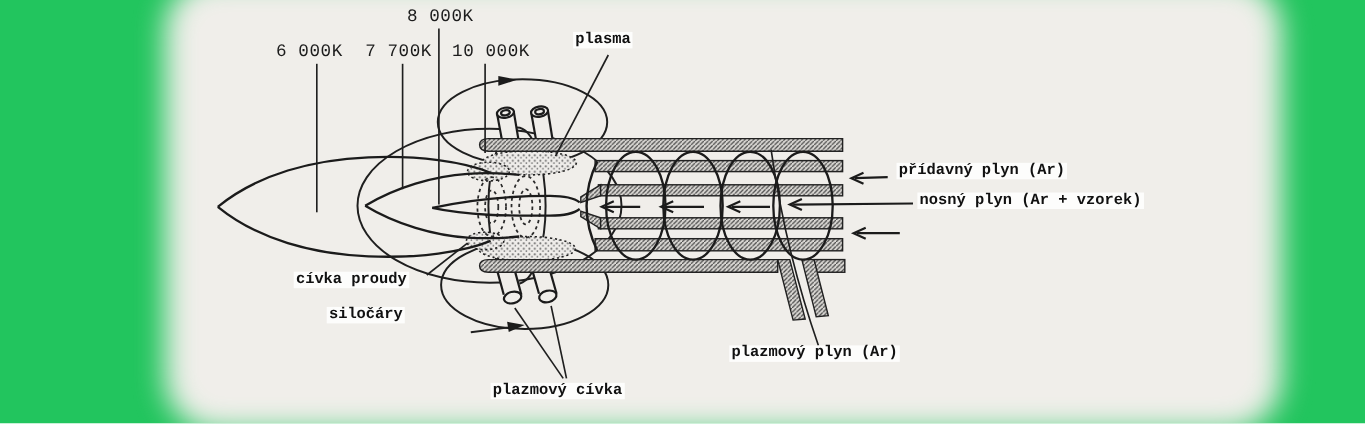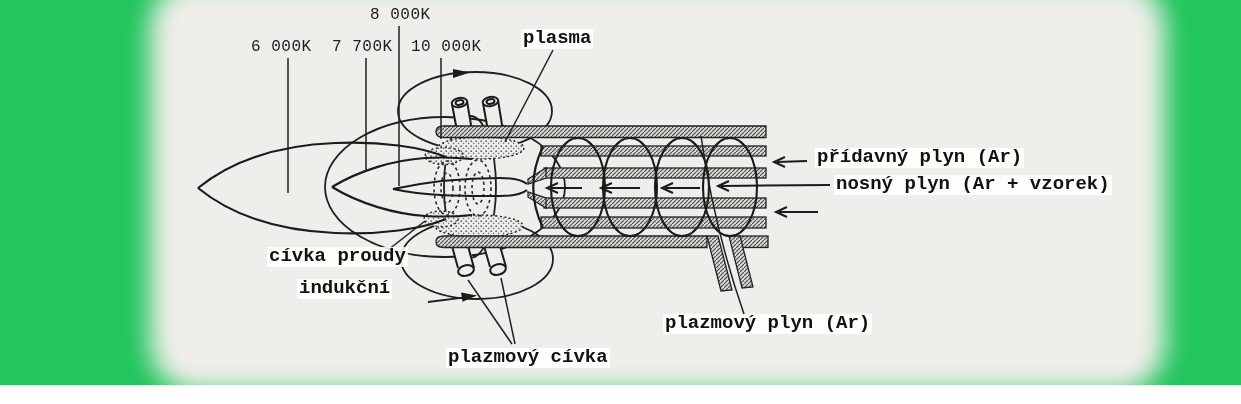--- a/index.html
+++ b/index.html
@@ -6,21 +6,21 @@
   #stage{
     position:relative;width:1241px;height:385px;overflow:hidden;background:#22c55e;
     font-family:Liberation Mono, monospace;
   }
   .scan-bg{
     position:absolute;left:150px;top:-20px;width:1015px;height:412px;
     background:#f0eeea;border-radius:48px;filter:blur(13px);
   }
   svg{position:absolute;left:0;top:0;}
   .lbl{position:absolute;color:#111;white-space:nowrap;line-height:1.05;}
-  .lbl.bold{font-weight:bold;font-size:19px;background:rgba(255,255,255,.85);padding:0 2px;}
+  .lbl.bold{font-weight:bold;font-size:14px;background:rgba(255,255,255,.85);padding:0 2px;}
   .lbl.temp{font-weight:normal;font-size:16px;color:#1c1c1c;letter-spacing:.5px;}
 </style>
 </head>
 <body>
 
 <div id="stage">
 
   <div class="scan-bg"></div>
 
   <svg width="1241" height="404" viewBox="0 0 1241 404">
@@ -157,17 +157,17 @@
 
   <div class="lbl temp" style="left:370px;top:7px">8 000K</div>
   <div class="lbl temp" style="left:251px;top:39px">6 000K</div>
   <div class="lbl temp" style="left:332px;top:39px">7 700K</div>
   <div class="lbl temp" style="left:411px;top:39px">10 000K</div>
 
   <div class="lbl bold" style="left:521px;top:29px">plasma</div>
   <div class="lbl bold" style="left:834px;top:175px">nosný plyn (Ar + vzorek)</div>
   <div class="lbl bold" style="left:815px;top:148px">přídavný plyn (Ar)</div>
   <div class="lbl bold" style="left:267px;top:247px">cívka proudy</div>
-  <div class="lbl bold" style="left:297px;top:279px">indukční</div>
+  <div class="lbl bold" style="left:297px;top:279px">siločáry</div>
   <div class="lbl bold" style="left:446px;top:348px">plazmový cívka</div>
   <div class="lbl bold" style="left:663px;top:314px">plazmový plyn (Ar)</div>
 
 </div>
 
 </body></html>

